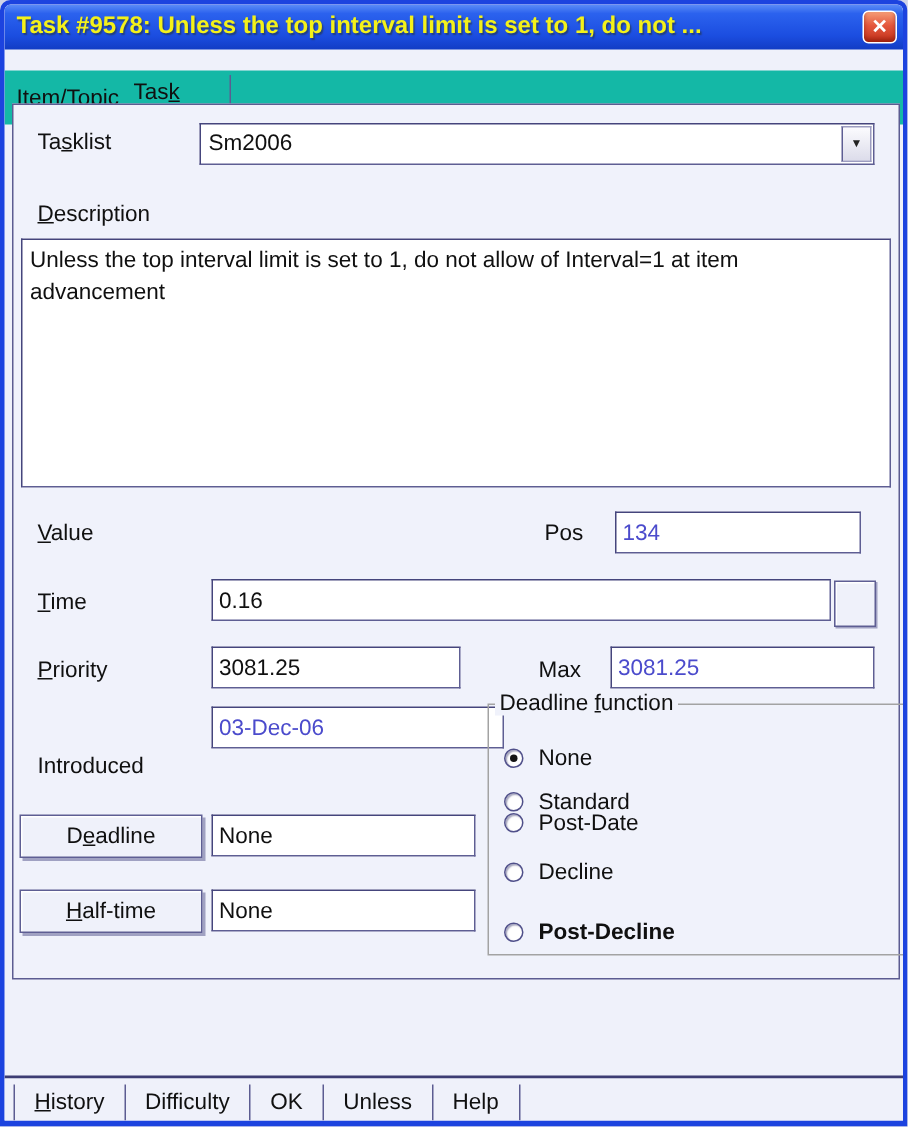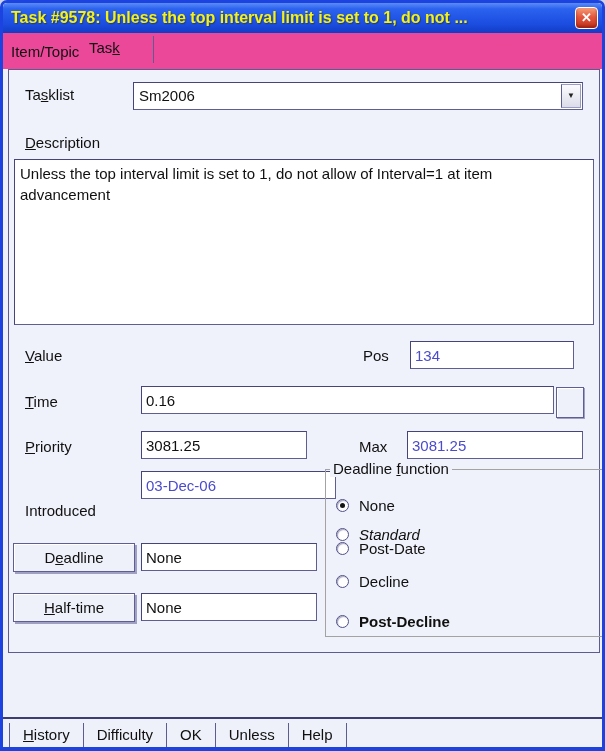--- a/index.html
+++ b/index.html
@@ -30,21 +30,21 @@
   }
   .close-btn {
     position:absolute; right:4px; top:4px; width:23px; height:22px;
     border-radius:4px; border:1px solid #ffffff;
     background: linear-gradient(180deg,#f59d76 0%,#e4573d 45%,#c2311a 100%);
     color:#fff; font-weight:bold; font-size:13px; line-height:20px; text-align:center;
     box-shadow: inset 0 -2px 3px rgba(120,20,5,0.55);
     cursor: pointer;
   }
   
-  .tabbar { position:absolute; left:0; top:30px; right:0; height:36px; background:#ec4899; }
+  .tabbar { position:absolute; left:0; top:44px; right:0; height:36px; background:#14b8a6; }
   .tab { position:absolute; white-space:nowrap; cursor:pointer; }
   .tab-inactive { left:8px; top:10px; }
   .tab-active { left:86px; top:6px; }
   .tab-divider { position:absolute; left:150px; top:3px; width:1px; height:27px; background:#5c5c91; }
   
   .panel {
     position:absolute; left:5px; top:66px; width:592px; height:584px;
     border:1px solid #5c5c91; background:#f0f2fb;
   }
   
@@ -167,21 +167,21 @@
 
   <span class="push-btn" style="left:10px;top:590px;"><span></span><span class="u">H</span><span>alf-time</span></span>
   <input class="field" style="left: 138px; top: 590px; width: 176px;" value="None">
 
   <div class="groupbox">
     <span class="group-legend"><span>Deadline </span><span class="u">f</span><span>unction</span></span>
     <div class="radio-row" style="top:26px;">
       <span class="radio checked"></span>
       <span class="radio-label">None</span>
     </div>
-    <div class="radio-row" style="top:55px;font-style:italic;">
+    <div class="radio-row" style="top:55px;">
       <span class="radio"></span>
       <span class="radio-label">Standard</span>
     </div>
     <div class="radio-row" style="top:69px;">
       <span class="radio"></span>
       <span class="radio-label">Post-Date</span>
     </div>
     <div class="radio-row" style="top:102px;align-items:center;">
       <span class="radio"></span>
       <span class="radio-label">Decline</span>

